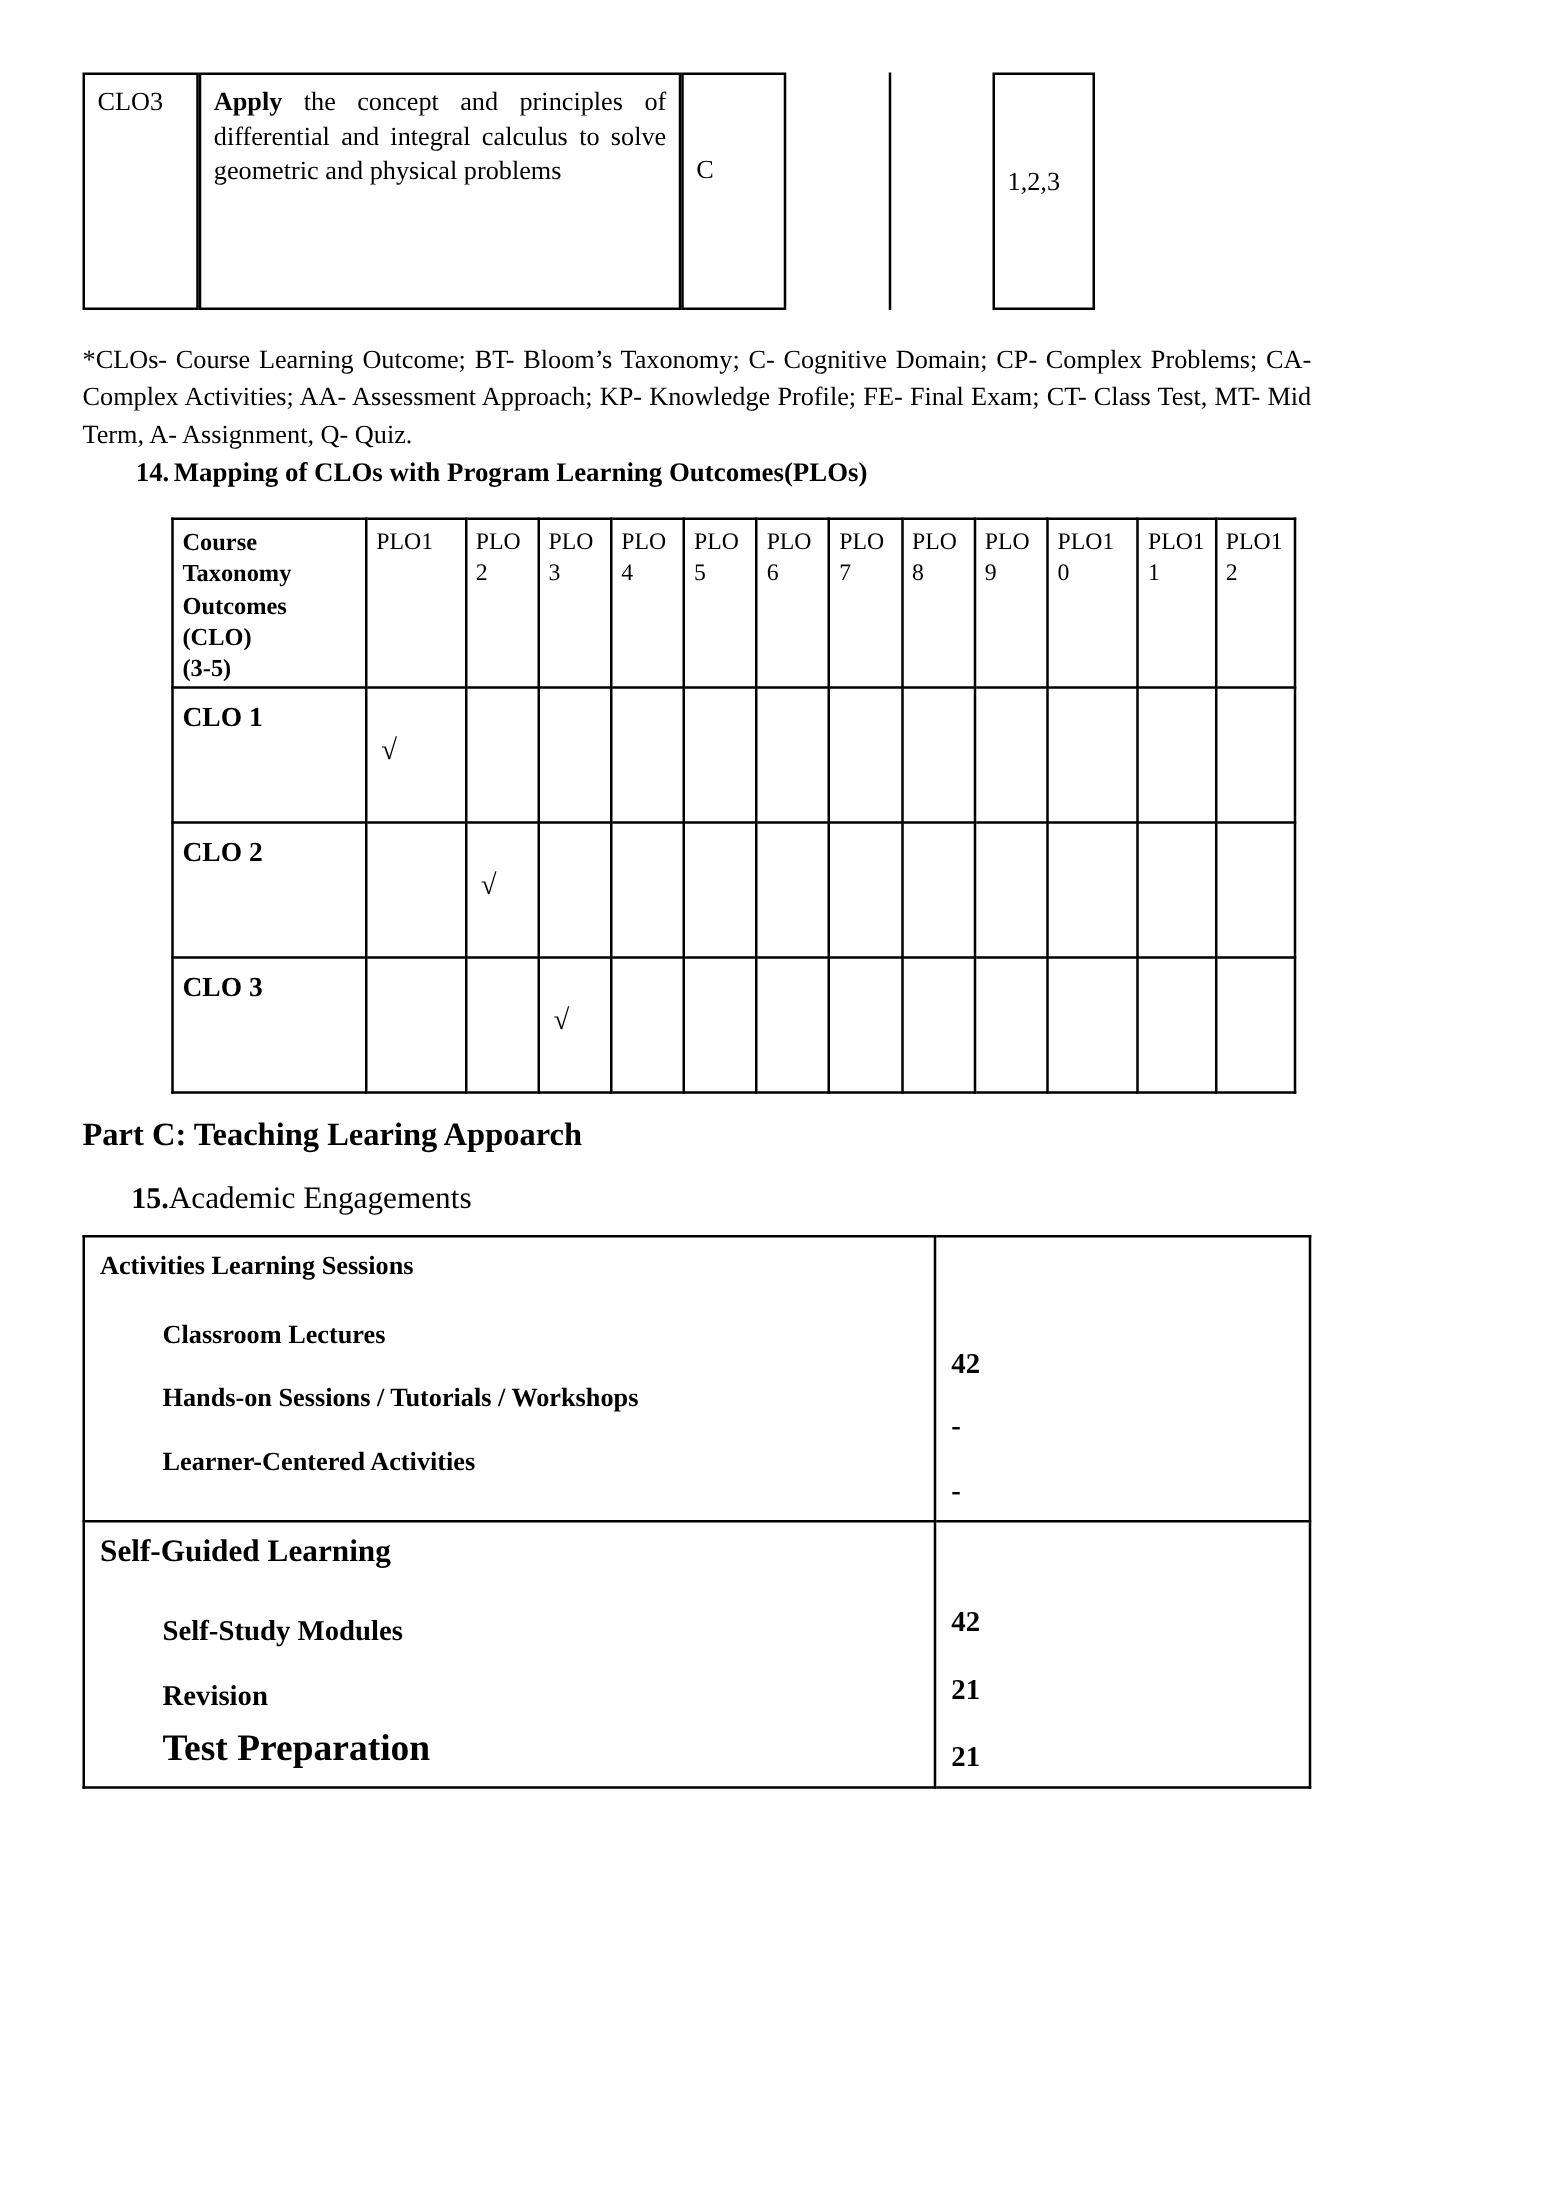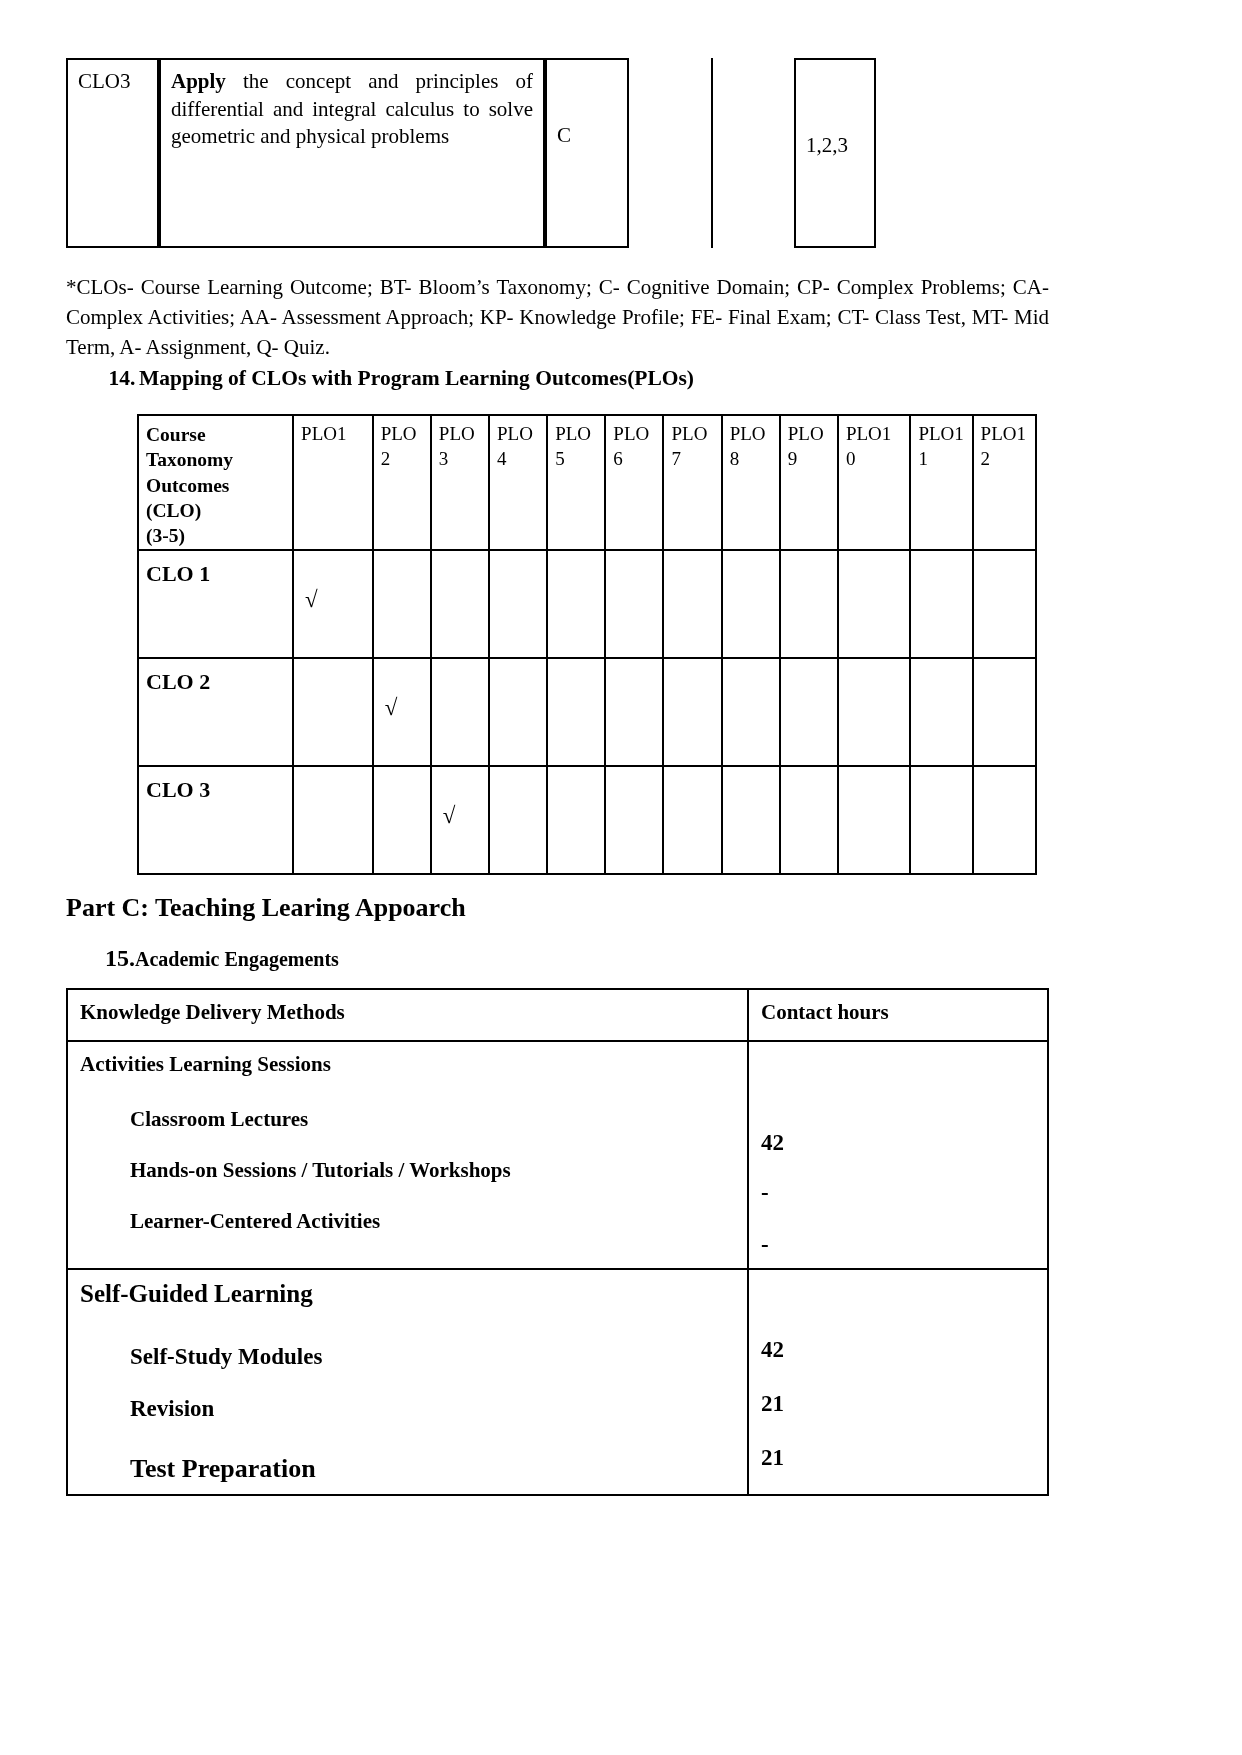--- a/index.html
+++ b/index.html
@@ -121,21 +121,21 @@
   }
 
   
   .sec15 {
     position: absolute;
     left: 105px;
     top: 945px;
     font-size: 21px;
   }
   .sec15 .n { font-size: 24px; font-weight: bold; }
-  .sec15 .t { font-weight: bold; font-size: 20px; }
+  .sec15 .t { font-weight: normal; font-size: 25px; }
 
   
   .ae-table {
     position: absolute;
     left: 66px;
     top: 988px;
     width: 983px;
     border-collapse: collapse;
     table-layout: fixed;
   }
@@ -382,45 +382,41 @@
   <div class="sec15">
     <span class="n">15.</span><span class="t">Academic Engagements</span>
   </div>
 
   <table class="ae-table">
     <colgroup>
       <col>
         <col class="col-hours">
     </colgroup>
     <tbody>
-        <tr class="ae-hdr">
-      <td>Knowledge Delivery Methods</td>
-      <td>Contact hours</td>
-    </tr>
 
     <tr class="ae-block1">
       <td>
         <div>Activities Learning Sessions</div>
         <div class="indent1" style="margin-top:30px">Classroom Lectures</div>
         <div class="indent1" style="margin-top:26px">Hands-on Sessions / Tutorials / Workshops</div>
         <div class="indent1" style="margin-top:26px">Learner-Centered Activities</div>
       </td>
       <td>
         <div style="margin-top:78px" class="big-label">42</div>
         <div style="margin-top:24px" class="big-label">-</div>
         <div style="margin-top:26px" class="big-label">-</div>
       </td>
     </tr>
 
     <tr>
       <td style="height:200px">
         <div class="big-label" style="font-size:25px">Self-Guided Learning</div>
         <div class="indent1" style="margin-top:36px;font-size:23px">Self-Study Modules</div>
         <div class="indent1" style="margin-top:26px;font-size:23px">Revision</div>
-        <div class="indent1" style="margin-top:32px;font-size:26px">Test Preparation</div>
+        <div class="indent1" style="margin-top:12px;font-size:30px">Test Preparation</div>
       </td>
       <td>
         <div style="margin-top:57px" class="big-label">42</div>
         <div style="margin-top:28px" class="big-label">21</div>
         <div style="margin-top:28px" class="big-label">21</div>
       </td>
     </tr>
   </tbody>
     </table>
 

